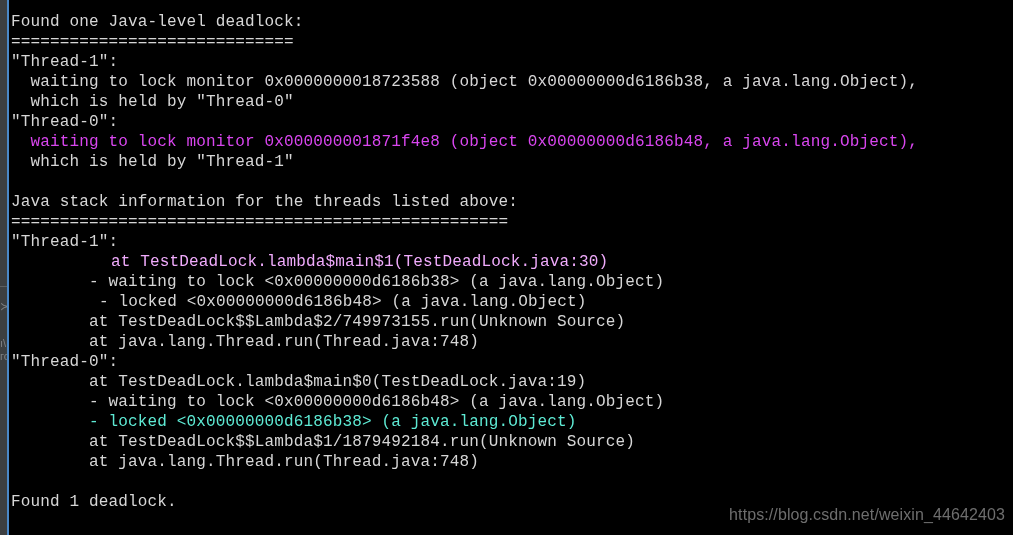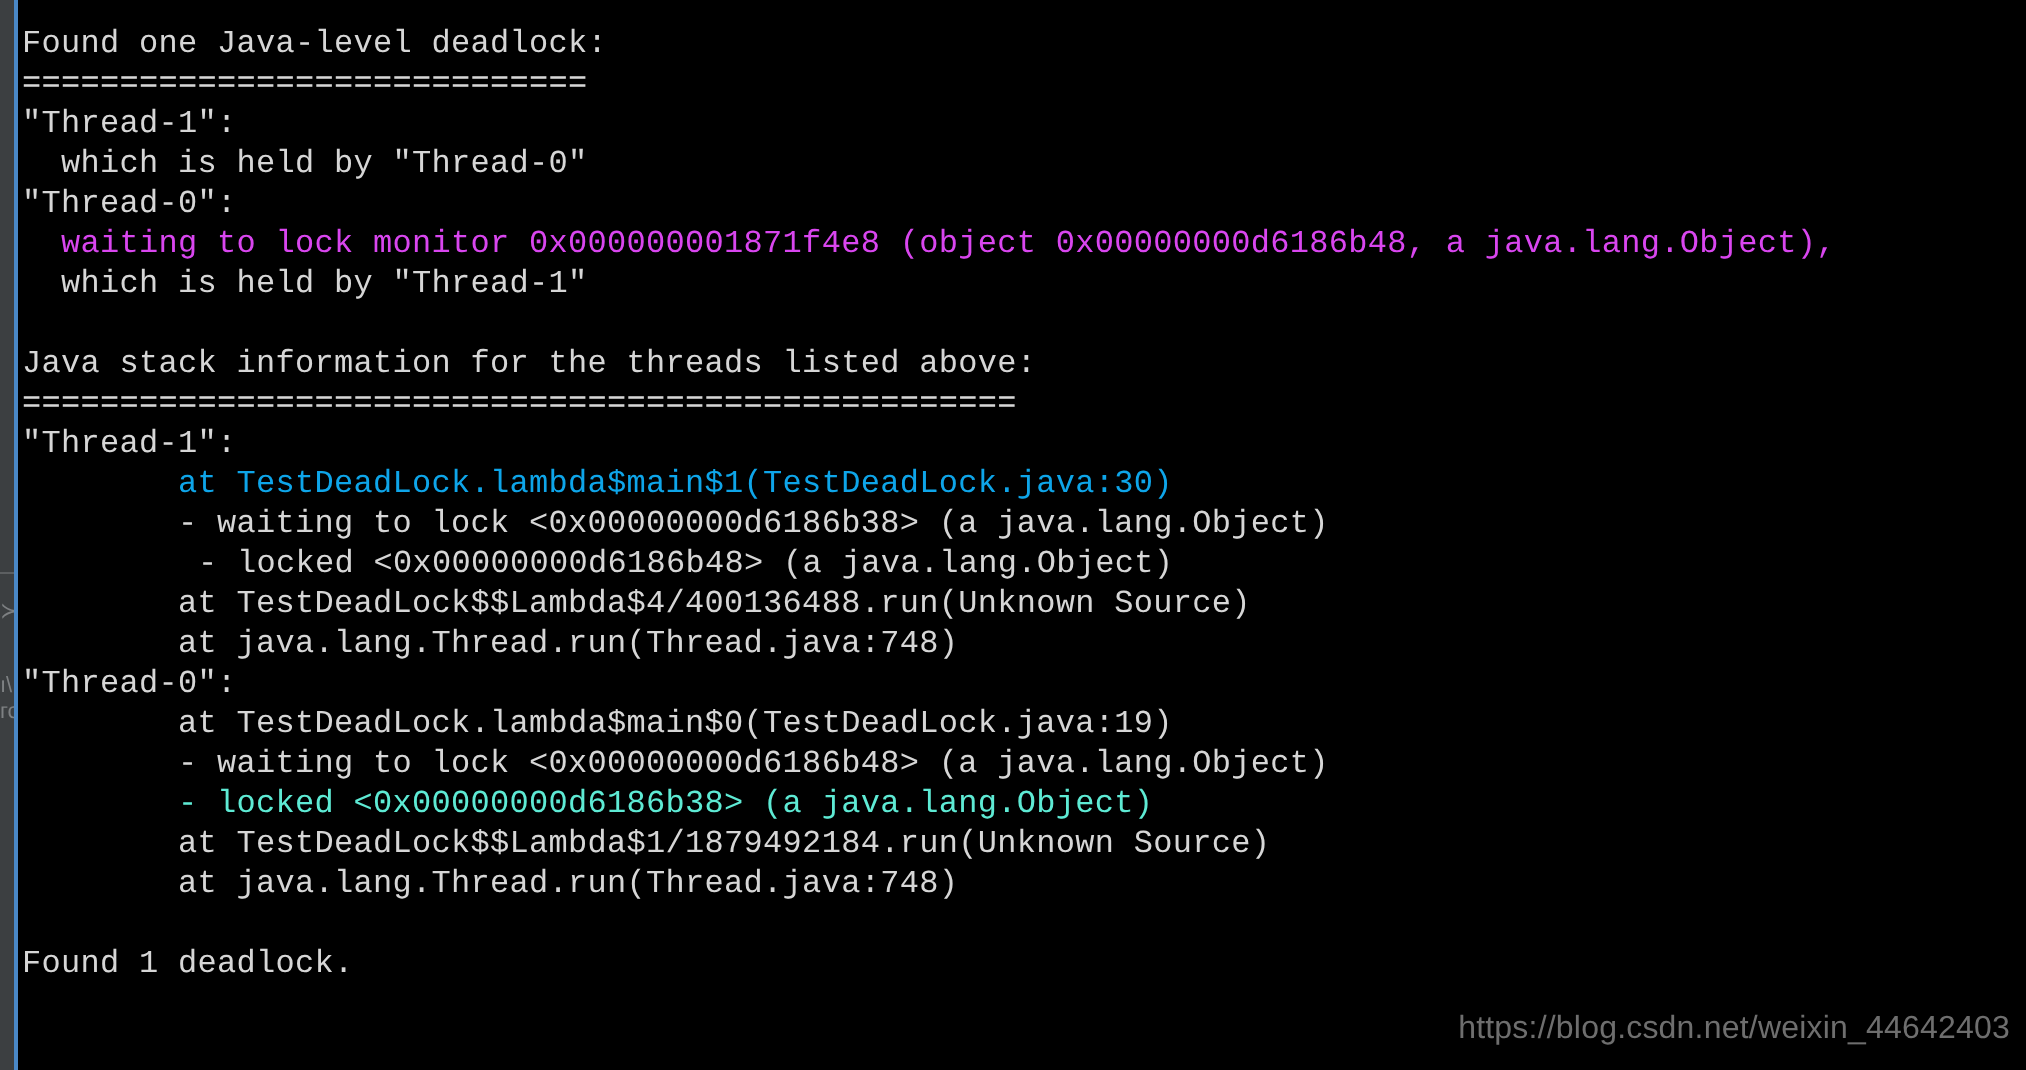--- a/index.html
+++ b/index.html
@@ -107,32 +107,33 @@
   <div id="gutter-marks">
       <div class="gutter-mark" style="top: 300px;">≻</div>
       <div class="gutter-mark" style="top: 337px;">ı\</div>
       <div class="gutter-mark" style="top: 350px;">гс</div>
     </div>
 
   <div id="console">
       <div class="line" style="color: rgb(214, 214, 214);">Found one Java-level deadlock:</div>
       <div class="line sep" style="color: rgb(214, 214, 214);">=============================</div>
       <div class="line" style="color: rgb(214, 214, 214);">"Thread-1":</div>
+      <div class="line" style="color: rgb(214, 214, 214);">  waiting to lock monitor 0x0000000018723588 (object 0x00000000d6186b38, a java.lang.Object),</div>
       <div class="line" style="color: rgb(214, 214, 214);">  which is held by "Thread-0"</div>
       <div class="line" style="color: rgb(214, 214, 214);">"Thread-0":</div>
       <div class="line" style="color: #d946ef;">  waiting to lock monitor 0x000000001871f4e8 (object 0x00000000d6186b48, a java.lang.Object),</div>
       <div class="line" style="color: rgb(214, 214, 214);">  which is held by "Thread-1"</div>
       <div class="line blank"></div>
       <div class="line" style="color: rgb(214, 214, 214);">Java stack information for the threads listed above:</div>
       <div class="line sep" style="color: rgb(214, 214, 214);">===================================================</div>
       <div class="line" style="color: rgb(214, 214, 214);">"Thread-1":</div>
-      <div class="line" style="color: #0ea5e9;">        at TestDeadLock.lambda$main$1(TestDeadLock.java:30)</div>
+      <div class="line" style="color: #f0abfc; margin-left: 22px;">        at TestDeadLock.lambda$main$1(TestDeadLock.java:30)</div>
       <div class="line" style="color: rgb(214, 214, 214);">        - waiting to lock &lt;0x00000000d6186b38&gt; (a java.lang.Object)</div>
       <div class="line" style="color: rgb(214, 214, 214); padding-left: 12px;">        - locked &lt;0x00000000d6186b48&gt; (a java.lang.Object)</div>
-      <div class="line" style="color: rgb(214, 214, 214);">        at TestDeadLock$$Lambda$4/400136488.run(Unknown Source)</div>
+      <div class="line" style="color: rgb(214, 214, 214);">        at TestDeadLock$$Lambda$2/749973155.run(Unknown Source)</div>
       <div class="line" style="color: rgb(214, 214, 214);">        at java.lang.Thread.run(Thread.java:748)</div>
       <div class="line" style="color: rgb(214, 214, 214);">"Thread-0":</div>
       <div class="line" style="color: rgb(214, 214, 214);">        at TestDeadLock.lambda$main$0(TestDeadLock.java:19)</div>
       <div class="line" style="color: rgb(214, 214, 214);">        - waiting to lock &lt;0x00000000d6186b48&gt; (a java.lang.Object)</div>
       <div class="line" style="color: #5eead4;">        - locked &lt;0x00000000d6186b38&gt; (a java.lang.Object)</div>
       <div class="line" style="color: rgb(214, 214, 214);">        at TestDeadLock$$Lambda$1/1879492184.run(Unknown Source)</div>
       <div class="line" style="color: rgb(214, 214, 214);">        at java.lang.Thread.run(Thread.java:748)</div>
       <div class="line blank"></div>
       <div class="line" style="color: rgb(214, 214, 214);">Found 1 deadlock.</div>
     </div>

